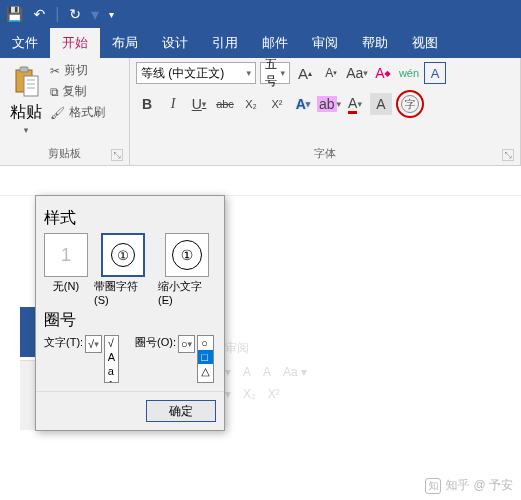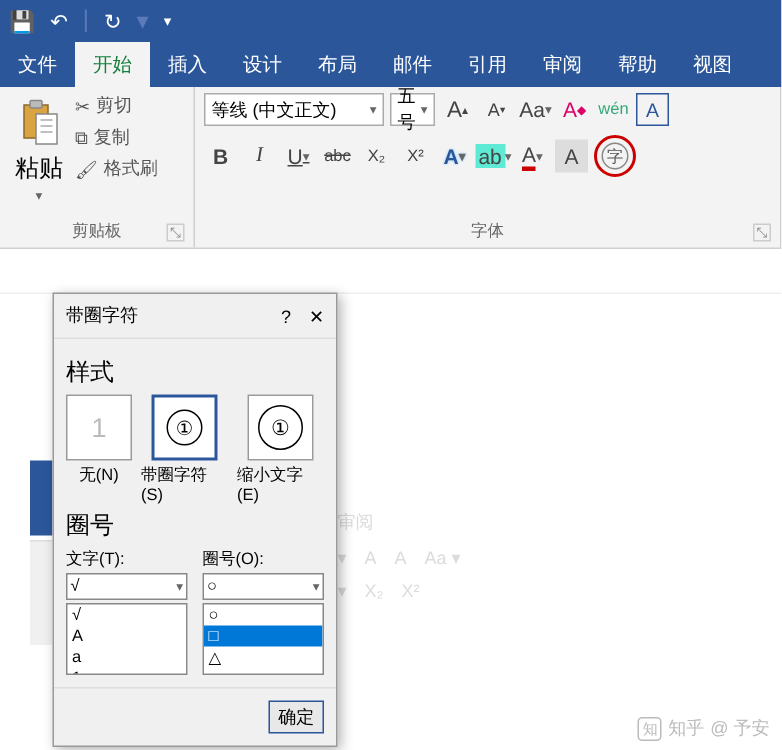--- a/index.html
+++ b/index.html
@@ -2,21 +2,21 @@
 <html><head>
 <meta charset="utf-8">
 <style>
 *{box-sizing:border-box;margin:0;padding:0;font-family:"Microsoft YaHei",SimSun,sans-serif;}
 body{width:521px;height:500px;background:#fff;overflow:hidden;position:relative;}
 .titlebar{height:28px;background:#2b579a;display:flex;align-items:center;padding:0 6px;gap:10px;}
 .titlebar .icon{color:#fff;font-size:14px;}
 .titlebar .sep{color:#5a7ab8;}
 .menubar{height:30px;background:#2b579a;display:flex;align-items:flex-end;}
 .menubar .tab{color:#fff;font-size:13px;padding:6px 12px;cursor:pointer;}
-.menubar .tab.active{background:#f3f3f3;color:#15803d;}
+.menubar .tab.active{background:#f3f3f3;color:#be185d;}
 .ribbon{background:#f3f3f3;height:108px;display:flex;border-bottom:1px solid #d0d0d0;}
 .group{border-right:1px solid #d0d0d0;display:flex;flex-direction:column;justify-content:space-between;padding:4px 6px 2px;}
 .group-label{text-align:center;font-size:11px;color:#666;padding:2px 0;position:relative;}
 .group-label .expand{position:absolute;right:0;bottom:2px;font-size:9px;color:#888;border:1px solid #ccc;width:12px;height:12px;line-height:10px;}
 .clipboard{width:130px;}
 .clipboard-body{display:flex;gap:4px;}
 .paste-btn{display:flex;flex-direction:column;align-items:center;gap:2px;padding:2px 4px;}
 .paste-icon{width:32px;height:36px;display:flex;align-items:center;justify-content:center;}
 .paste-icon svg{width:28px;height:32px;}
 .clip-side{display:flex;flex-direction:column;gap:4px;font-size:12px;color:#555;}
@@ -42,28 +42,28 @@
 .dlg-body{padding:8px;}
 .section-label{font-size:16px;margin:4px 0;}
 .styles{display:flex;gap:6px;margin-bottom:4px;}
 .style-opt{display:flex;flex-direction:column;align-items:center;gap:2px;}
 .style-box{width:44px;height:44px;border:1px solid #999;background:#fff;display:flex;align-items:center;justify-content:center;font-size:18px;font-family:serif;}
 .style-box.selected{border:2px solid #2b579a;}
 .style-box .circ{border:1.5px solid #000;border-radius:50%;width:24px;height:24px;display:flex;align-items:center;justify-content:center;font-size:13px;}
 .style-box .big-circ{border:1.5px solid #000;border-radius:50%;width:30px;height:30px;display:flex;align-items:center;justify-content:center;font-size:14px;}
 .style-label{font-size:11px;}
 .controls-row{display:flex;gap:10px;margin-top:4px;}
-.ctrl-col{flex:1;display:flex;flex-direction:column;gap:2px;}
+.ctrl-col{flex:1;display:flex;flex-direction:row;gap:2px;}
 .ctrl-label{font-size:11px;}
 .combo{border:1px solid #888;background:#fff;height:18px;font-size:11px;padding:0 2px;display:flex;align-items:center;justify-content:space-between;}
 .listbox{border:1px solid #888;background:#fff;height:48px;font-size:11px;overflow:hidden;}
 .listbox div{padding:1px 3px;}
 .listbox .sel{background:#0078d7;color:#fff;}
 .dlg-buttons{display:flex;justify-content:flex-end;gap:8px;padding:8px;border-top:1px solid #ddd;}
-.dlg-buttons button{width:37px;height:22px;border:1px solid #888;background:#e8e8e8;font-size:12px;}
+.dlg-buttons button{width:70px;height:22px;border:1px solid #888;background:#e8e8e8;font-size:12px;}
 .dlg-buttons button.primary{border:1.5px solid #2b579a;}
 .watermark{position:absolute;right:8px;bottom:6px;display:flex;align-items:center;gap:4px;color:#bbb;font-size:12px;}
 .watermark .logo{width:16px;height:16px;border:1.5px solid #bbb;border-radius:3px;display:flex;align-items:center;justify-content:center;font-size:10px;}
 .ghost-ribbon{position:absolute;left:225px;top:340px;right:10px;height:90px;opacity:.35;font-size:12px;color:#999;}
 .ghost-ribbon .row{display:flex;gap:12px;margin-bottom:8px;}
 </style>
 </head>
 <body>
 
 <div class="titlebar">
@@ -71,25 +71,24 @@
   <span class="icon">↶</span>
   <span class="sep">|</span>
   <span class="icon">↻</span>
   <span class="sep">▾</span>
   <span class="icon" style="font-size:10px;">▾</span>
 </div>
 
 <div class="menubar">
   <div class="tab">文件</div>
   <div class="tab active">开始</div>
-  <div class="tab">插入</div>
+  <div class="tab">布局</div>
   <div class="tab">设计</div>
-  <div class="tab">布局</div>
+  <div class="tab">引用</div>
   <div class="tab">邮件</div>
-  <div class="tab">引用</div>
   <div class="tab">审阅</div>
   <div class="tab">帮助</div>
   <div class="tab">视图</div>
 </div>
 
 <div class="ribbon">
   <div class="group clipboard">
     <div class="clipboard-body">
       <div class="paste-btn">
         <div class="paste-icon">
@@ -152,21 +151,21 @@
             <span class="dd">▾</span>
           </div>
         <div class="ribbtn small" style="text-decoration:line-through;">abc</div>
         <div class="ribbtn small">X₂</div>
         <div class="ribbtn small">X²</div>
         <div class="ribbtn blue" style="font-weight:bold;text-shadow:0 0 2px #8cf;">
             <span>A</span>
             <span class="dd">▾</span>
           </div>
         <div class="ribbtn">
-            <span style="background:#5eead4;padding:0 2px;">ab</span>
+            <span style="background:#f0abfc;padding:0 2px;">ab</span>
             <span class="dd">▾</span>
           </div>
         <div class="ribbtn">
             <span style="border-bottom:3px solid #c00;">A</span>
             <span class="dd">▾</span>
           </div>
         <div class="ribbtn" style="background:#ddd;">A</div>
         <div class="circled-btn">
             <div class="inner">字</div>
           </div>
@@ -192,27 +191,20 @@
       <span>Aa ▾</span>
     </div>
   <div class="row">
       <span>▾</span>
       <span>X₂</span>
       <span>X²</span>
     </div>
 </div>
 
 <div class="dialog">
-  <div class="dlg-title">
-    <span>带圈字符</span>
-    <div class="ctrls">
-      <span>?</span>
-      <span>✕</span>
-    </div>
-  </div>
   <div class="dlg-body">
     <div class="section-label">样式</div>
     <div class="styles">
       <div class="style-opt">
         <div class="style-box">
             <span style="color:#bbb;">1</span>
           </div>
         <span class="style-label">无(N)</span>
       </div>
       <div class="style-opt">

